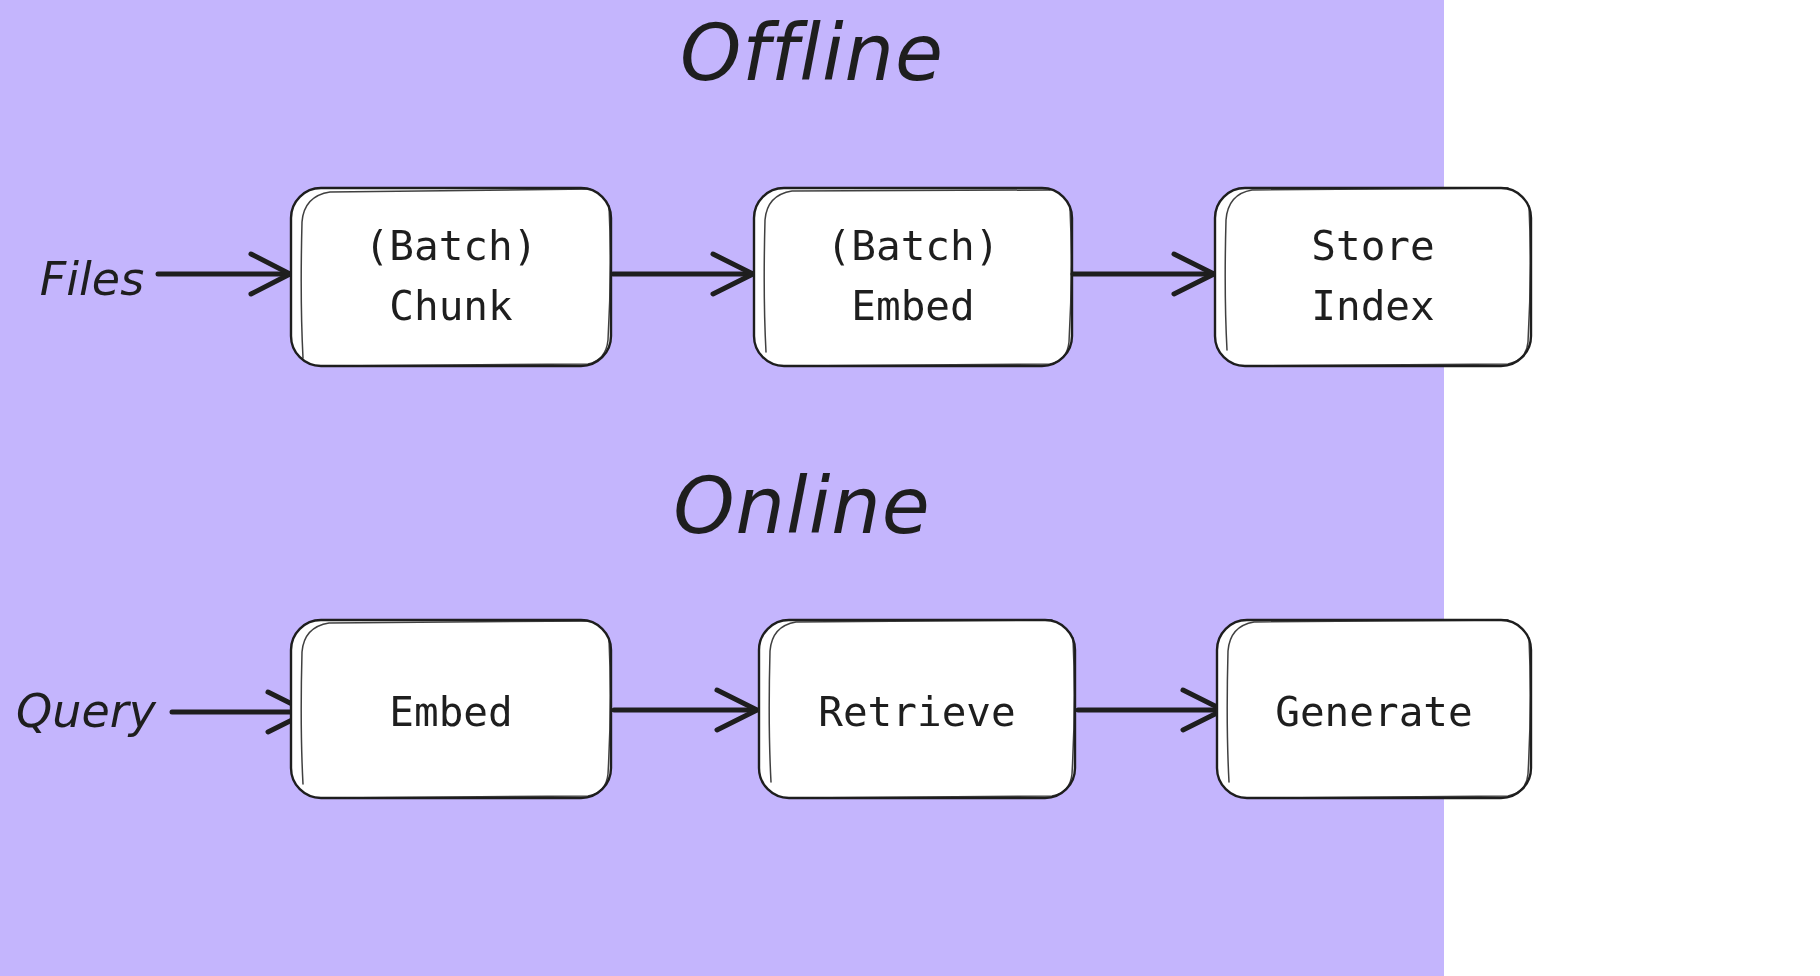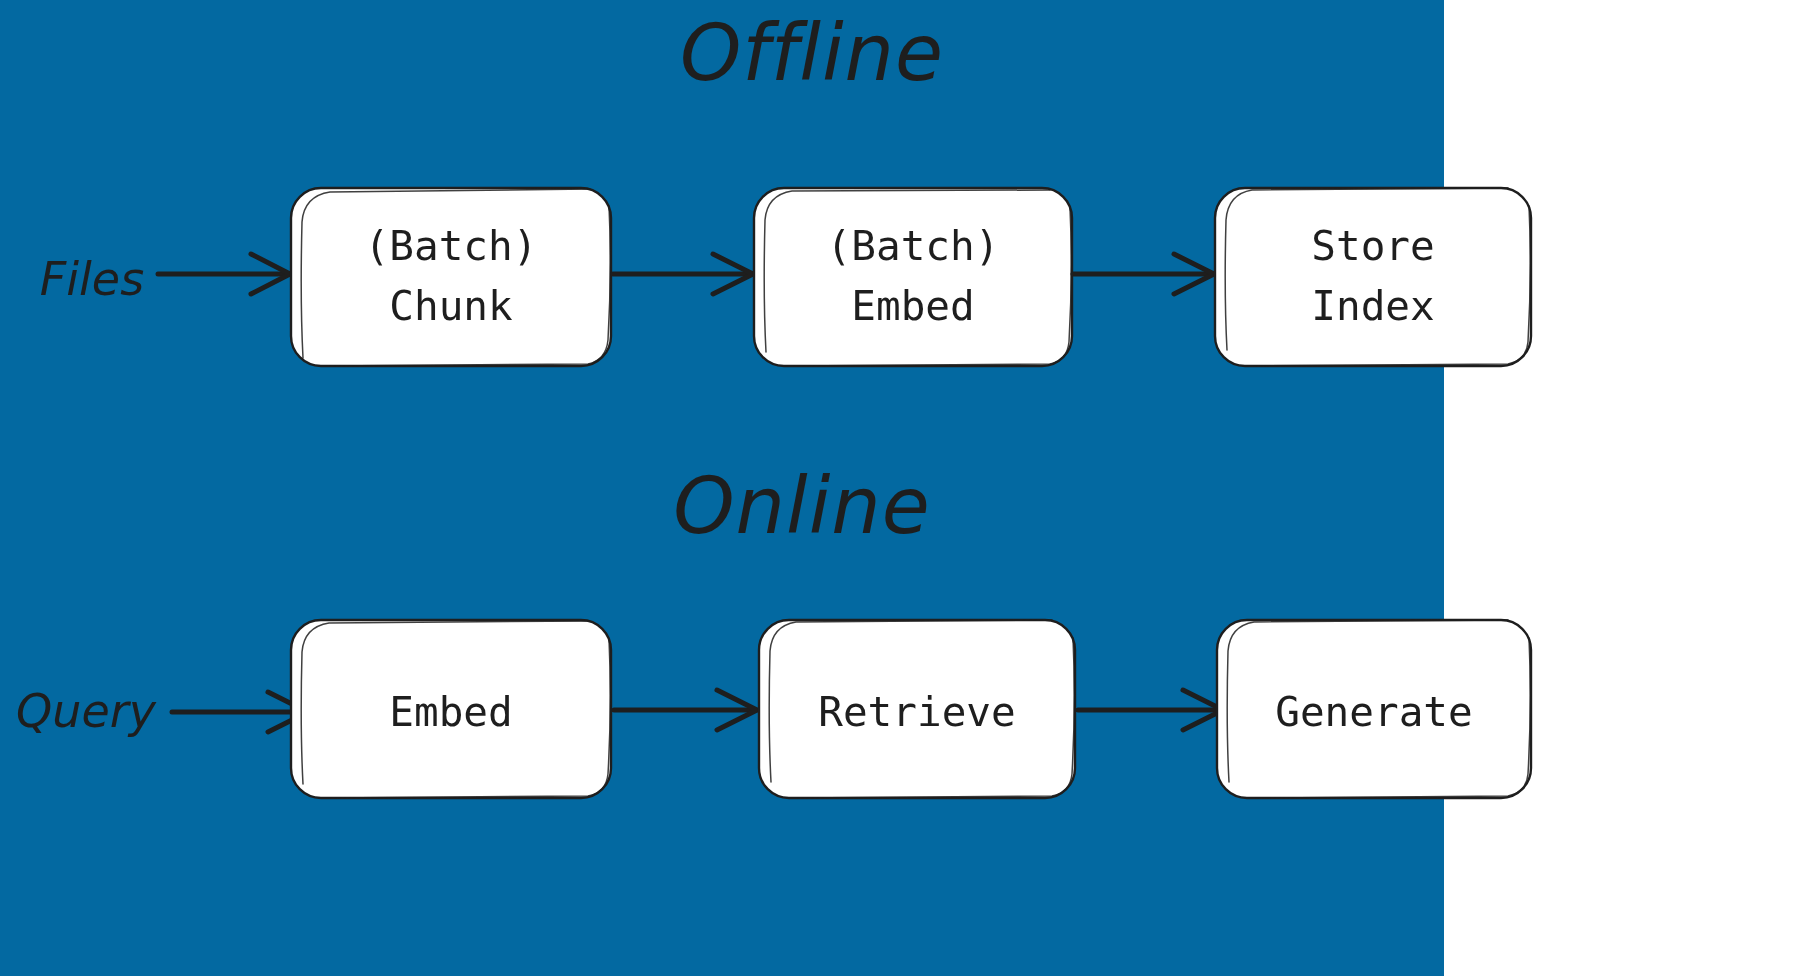--- a/index.html
+++ b/index.html
@@ -11,21 +11,21 @@
   body {
     width: 1820px;
     height: 976px;
     overflow: hidden;
     font-family: "DejaVu Sans", sans-serif;
   }
   #canvas {
     position: relative;
     width: 1444px;
     height: 976px;
-    background: #0369a1;
+    background: #c4b5fd;
   }
   #diagram-svg {
     position: absolute;
     top: 0;
     left: 0;
     width: 1820px;
     height: 976px;
     display: block;
   }
   

